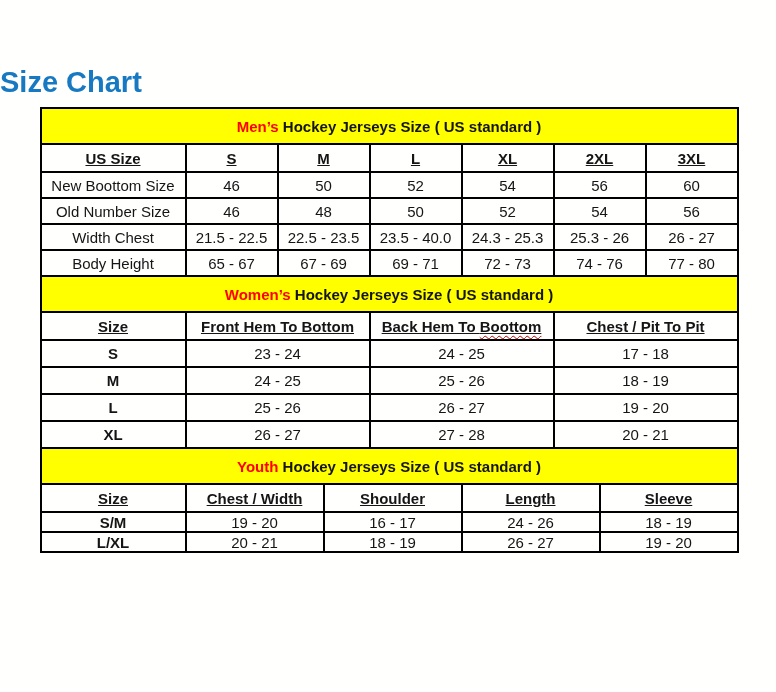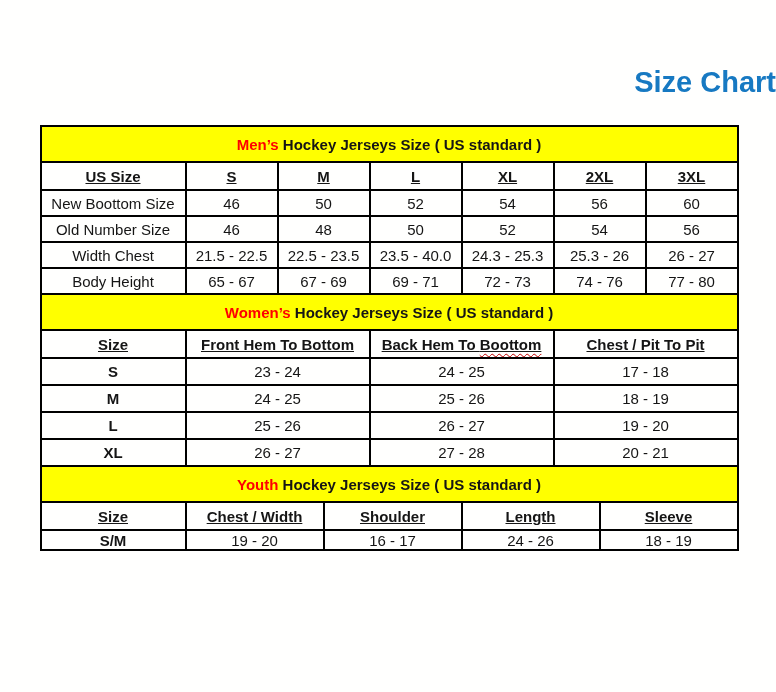--- a/index.html
+++ b/index.html
@@ -8,29 +8,29 @@
     height: 692px;
     background: #fffffe;
     font-family: "Liberation Sans", sans-serif;
     color: #151515;
     overflow: hidden;
   }
   .page { width: 776px; height: 692px; position: relative; }
   h1.title {
     margin: 0;
     padding-top: 66px;
-    text-align: right;
+    text-align: left;
     font-size: 29px;
     font-weight: bold;
     color: #1779c2;
     letter-spacing: 0px;
   }
   .tables-wrap {
     width: 697px;
-    margin: 26px auto 0 auto;
+    margin: 8px auto 0 auto;
     border-radius: 12px;
   }
   table.sizetable {
     width: 697px;
     border-collapse: collapse;
     table-layout: fixed;
   }
   table.sizetable + table.sizetable { margin-top: -2px; }
   table.sizetable td, table.sizetable th {
     border: 2px solid #000;
@@ -203,17 +203,24 @@
           </tr>
       </thead>
       <tbody>
           <tr>
             <td class="rowlabel">S/M</td>
             <td>19 - 20</td>
             <td>16 - 17</td>
             <td>24 - 26</td>
             <td>18 - 19</td>
           </tr>
+          <tr>
+            <td class="rowlabel">L/XL</td>
+            <td>20 - 21</td>
+            <td>18 - 19</td>
+            <td>26 - 27</td>
+            <td>19 - 20</td>
+          </tr>
         </tbody>
     </table>
 
   </div>
 </div>
 
 </body></html>

